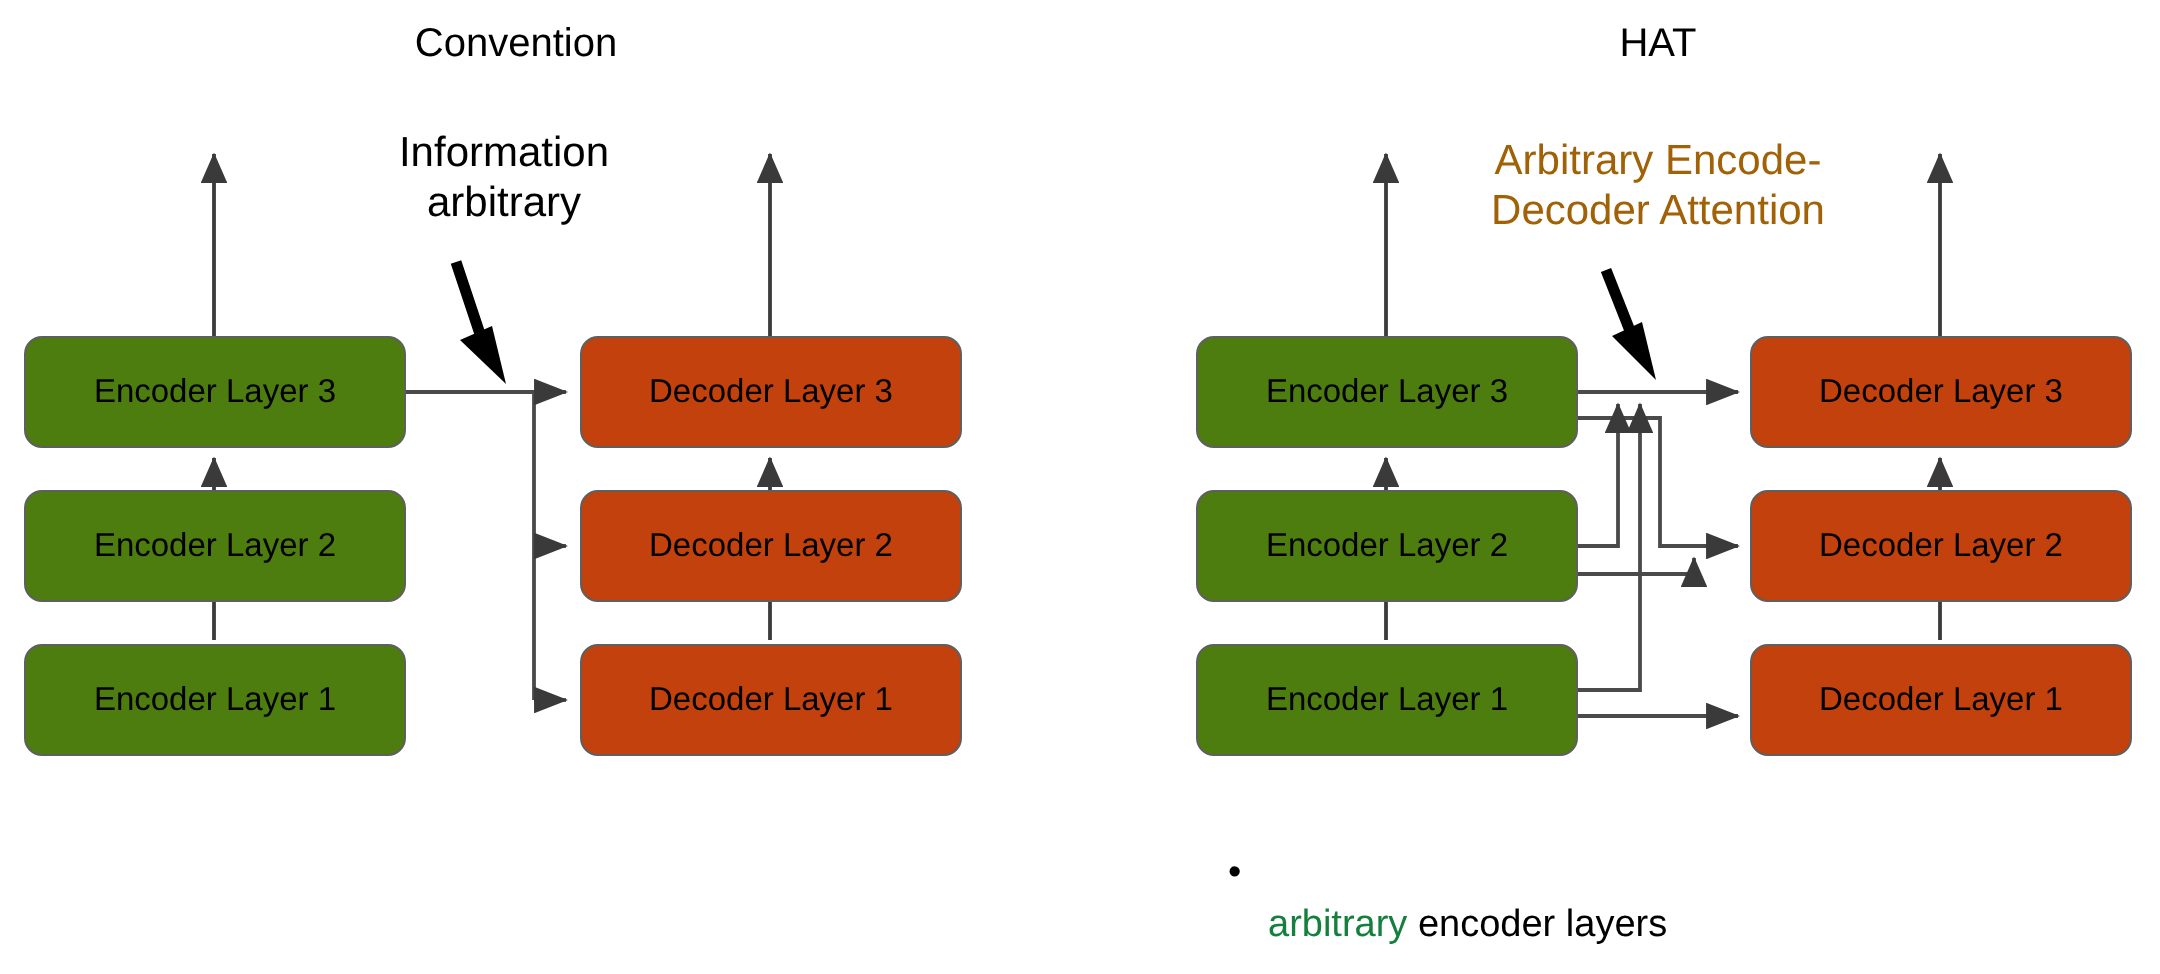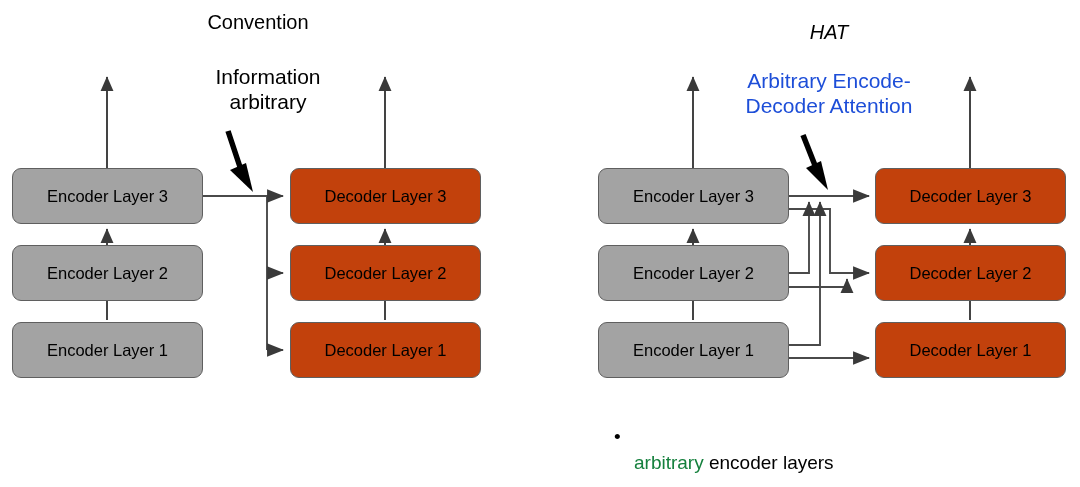--- a/index.html
+++ b/index.html
@@ -36,37 +36,37 @@
   
   .annot {
     position: absolute;
     font-size: 21px;
     line-height: 25px;
     text-align: center;
     transform: translateX(-50%);
     white-space: nowrap;
   }
   .annot.black { color: #000000; }
-  .annot.red   { color: #1d4ed8; }
+  .annot.red   { color: #a16207; }
 
   
   .node {
     position: absolute;
     box-sizing: border-box;
     border: 1.6px solid #5f5f5f;
     border-radius: 9px;
     display: flex;
     align-items: center;
     justify-content: center;
     font-size: 16.5px;
     line-height: 19px;
     color: #000000;
     white-space: nowrap;
   }
-  .node.enc { background: #a3a3a3; }
+  .node.enc { background: #4d7c0f; }
   .node.dec { background: #c2410c; }
 
   
   svg.wires {
     position: absolute;
     left: 0; top: 0;
     width: 1080px;
     height: 487px;
     overflow: visible;
     pointer-events: none;
@@ -172,34 +172,34 @@
     </g>
 
     <g>
       <line class="bigarrow" x1="803" y1="135" x2="818" y2="173"></line>
       <polygon points="806,168 828,190 821,161" fill="#000000"></polygon>
     </g>
   </svg>
 
   <div class="panel-title" style="left:258px; top:10px;">Convention</div>
 
-  <div class="annot black" style="left:268px; top:64px;">
+  <div class="annot black" style="left:252px; top:64px;">
     <div>Information</div>
     <div>arbitrary</div>
   </div>
 
   <div class="node enc" style="left:12px; top:168px; width:191px; height:56px;">Encoder Layer 3</div>
   <div class="node enc" style="left:12px; top:245px; width:191px; height:56px;">Encoder Layer 2</div>
   <div class="node enc" style="left:12px; top:322px; width:191px; height:56px;">Encoder Layer 1</div>
 
   <div class="node dec" style="left:290px; top:168px; width:191px; height:56px;">Decoder Layer 3</div>
   <div class="node dec" style="left:290px; top:245px; width:191px; height:56px;">Decoder Layer 2</div>
   <div class="node dec" style="left:290px; top:322px; width:191px; height:56px;">Decoder Layer 1</div>
 
-  <div class="panel-title" style="left:829px; top:20px;font-style:italic;">HAT</div>
+  <div class="panel-title" style="left:829px; top:10px;">HAT</div>
 
   <div class="annot red" style="left:829px; top:68px;">
     <div>Arbitrary Encode-</div>
     <div>Decoder Attention</div>
   </div>
 
   <div class="node enc" style="left:598px; top:168px; width:191px; height:56px;">Encoder Layer 3</div>
   <div class="node enc" style="left:598px; top:245px; width:191px; height:56px;">Encoder Layer 2</div>
   <div class="node enc" style="left:598px; top:322px; width:191px; height:56px;">Encoder Layer 1</div>
 

